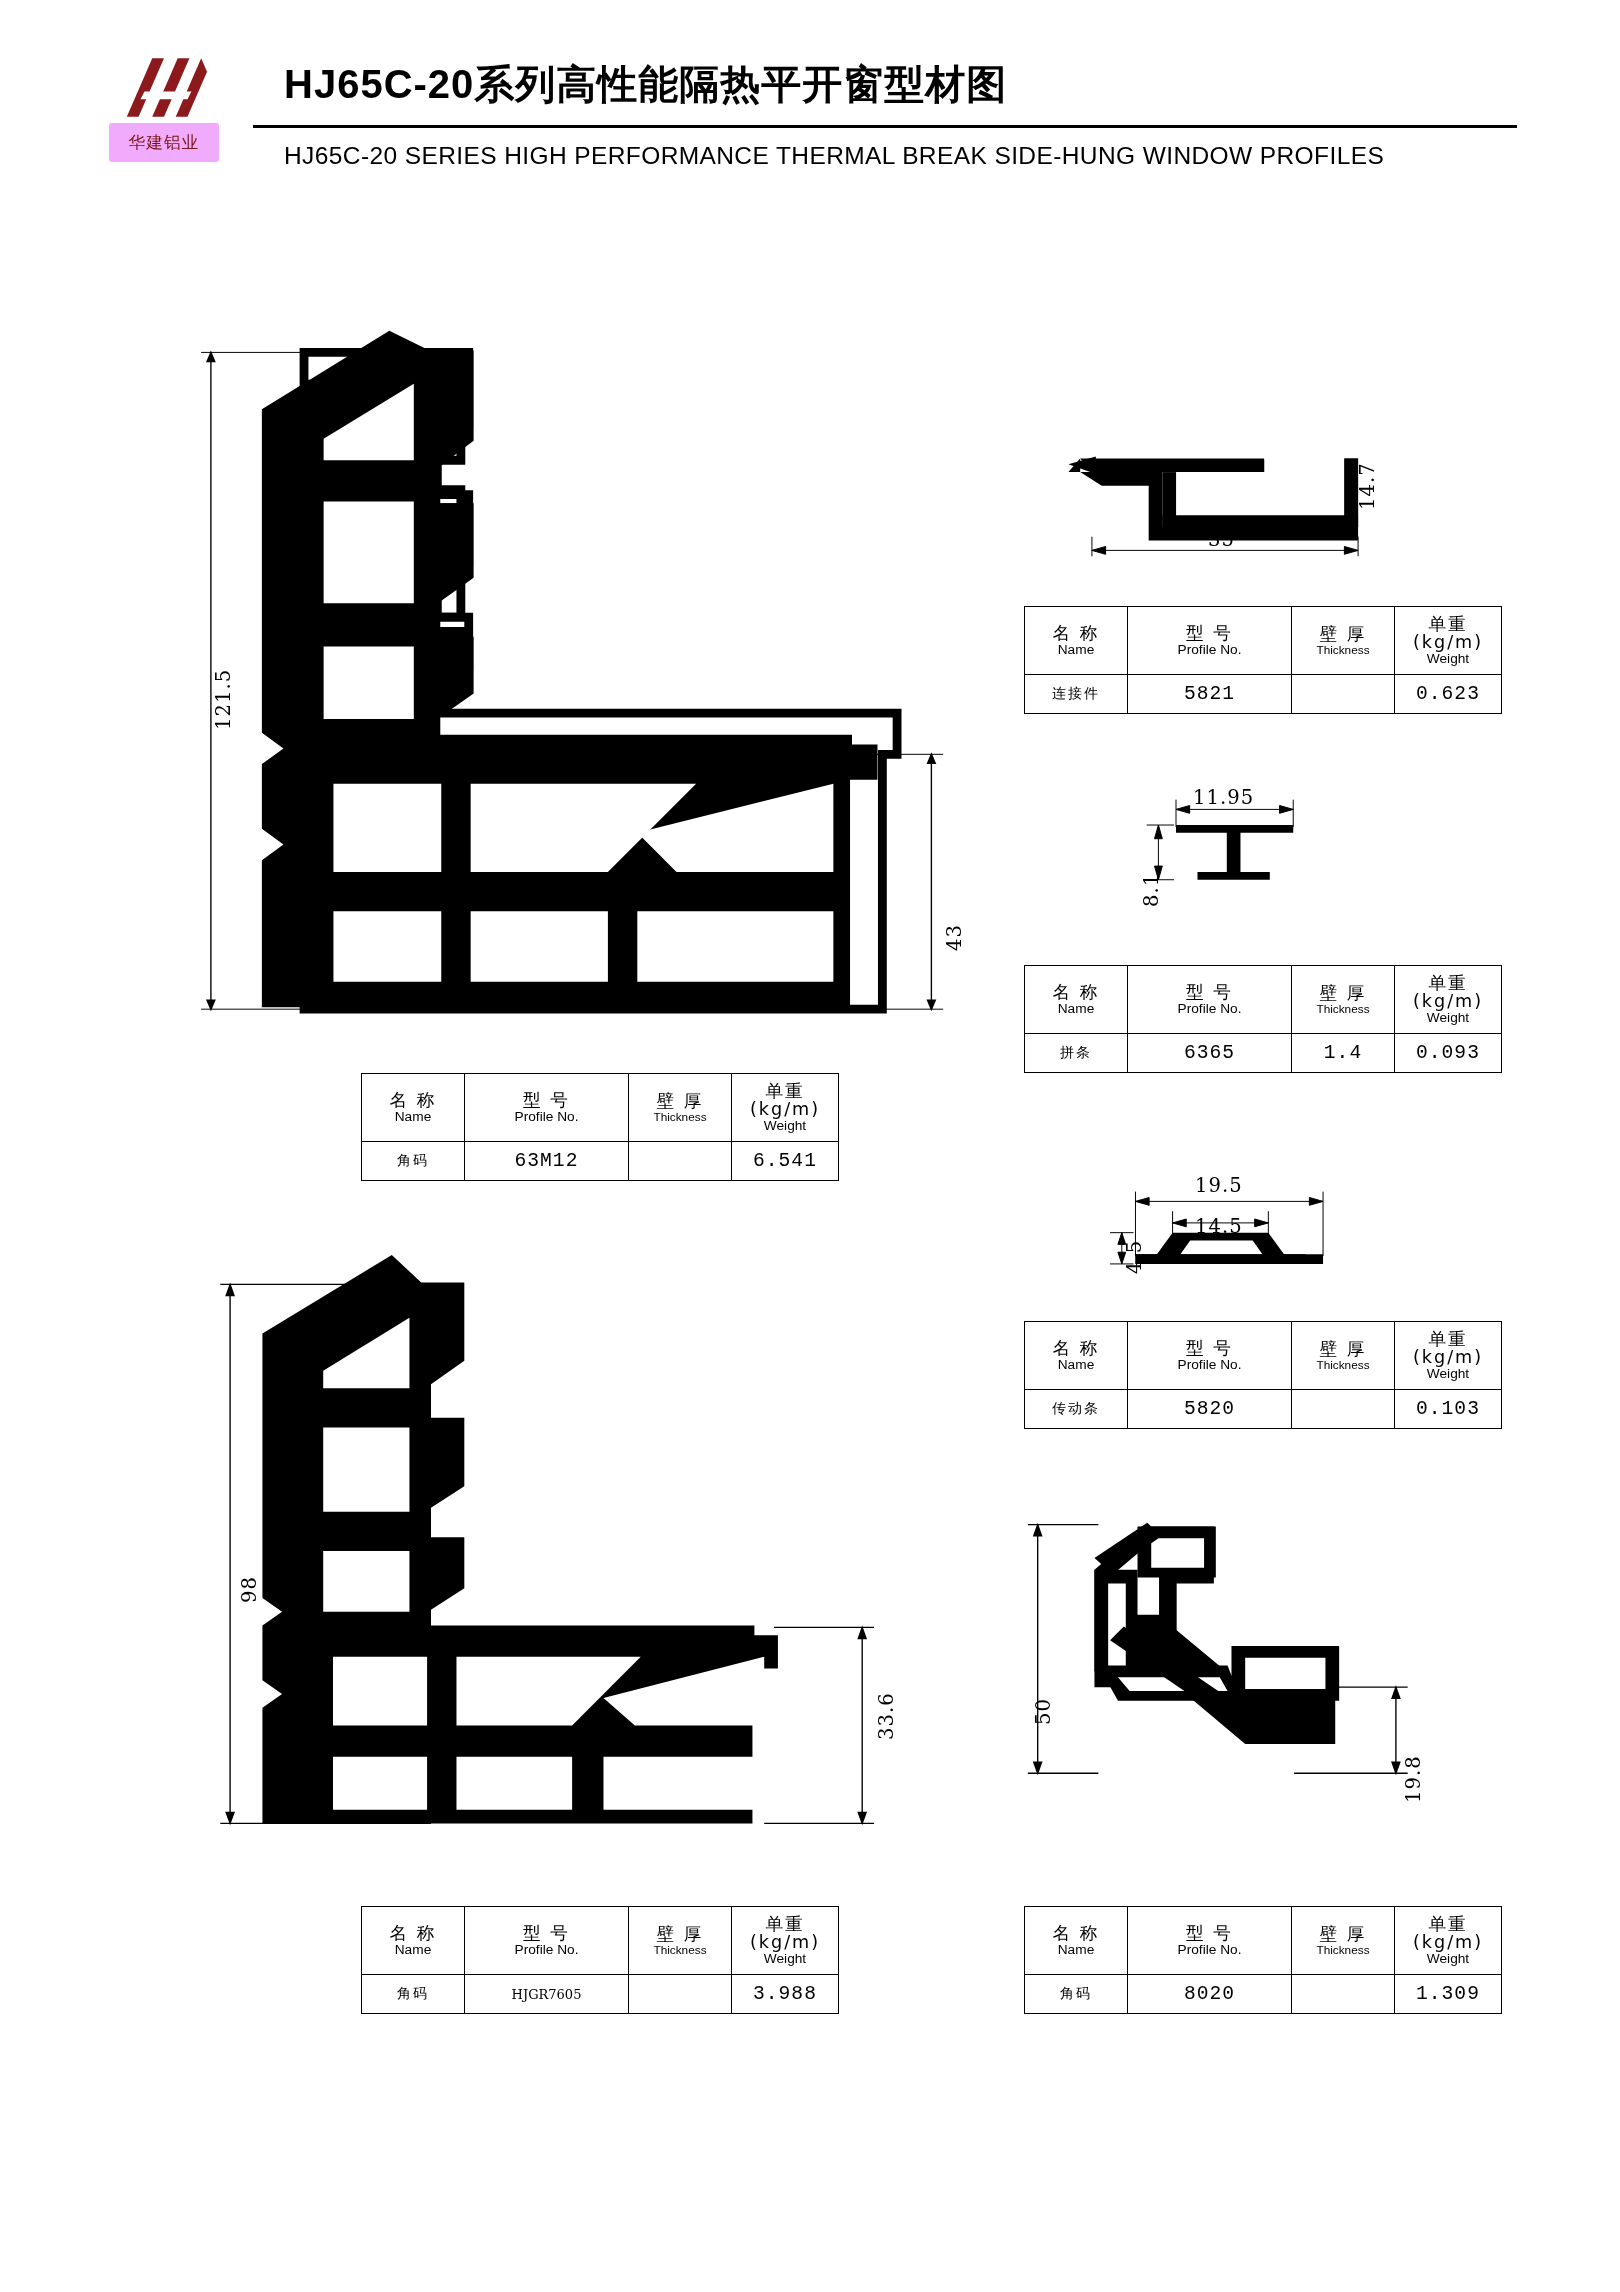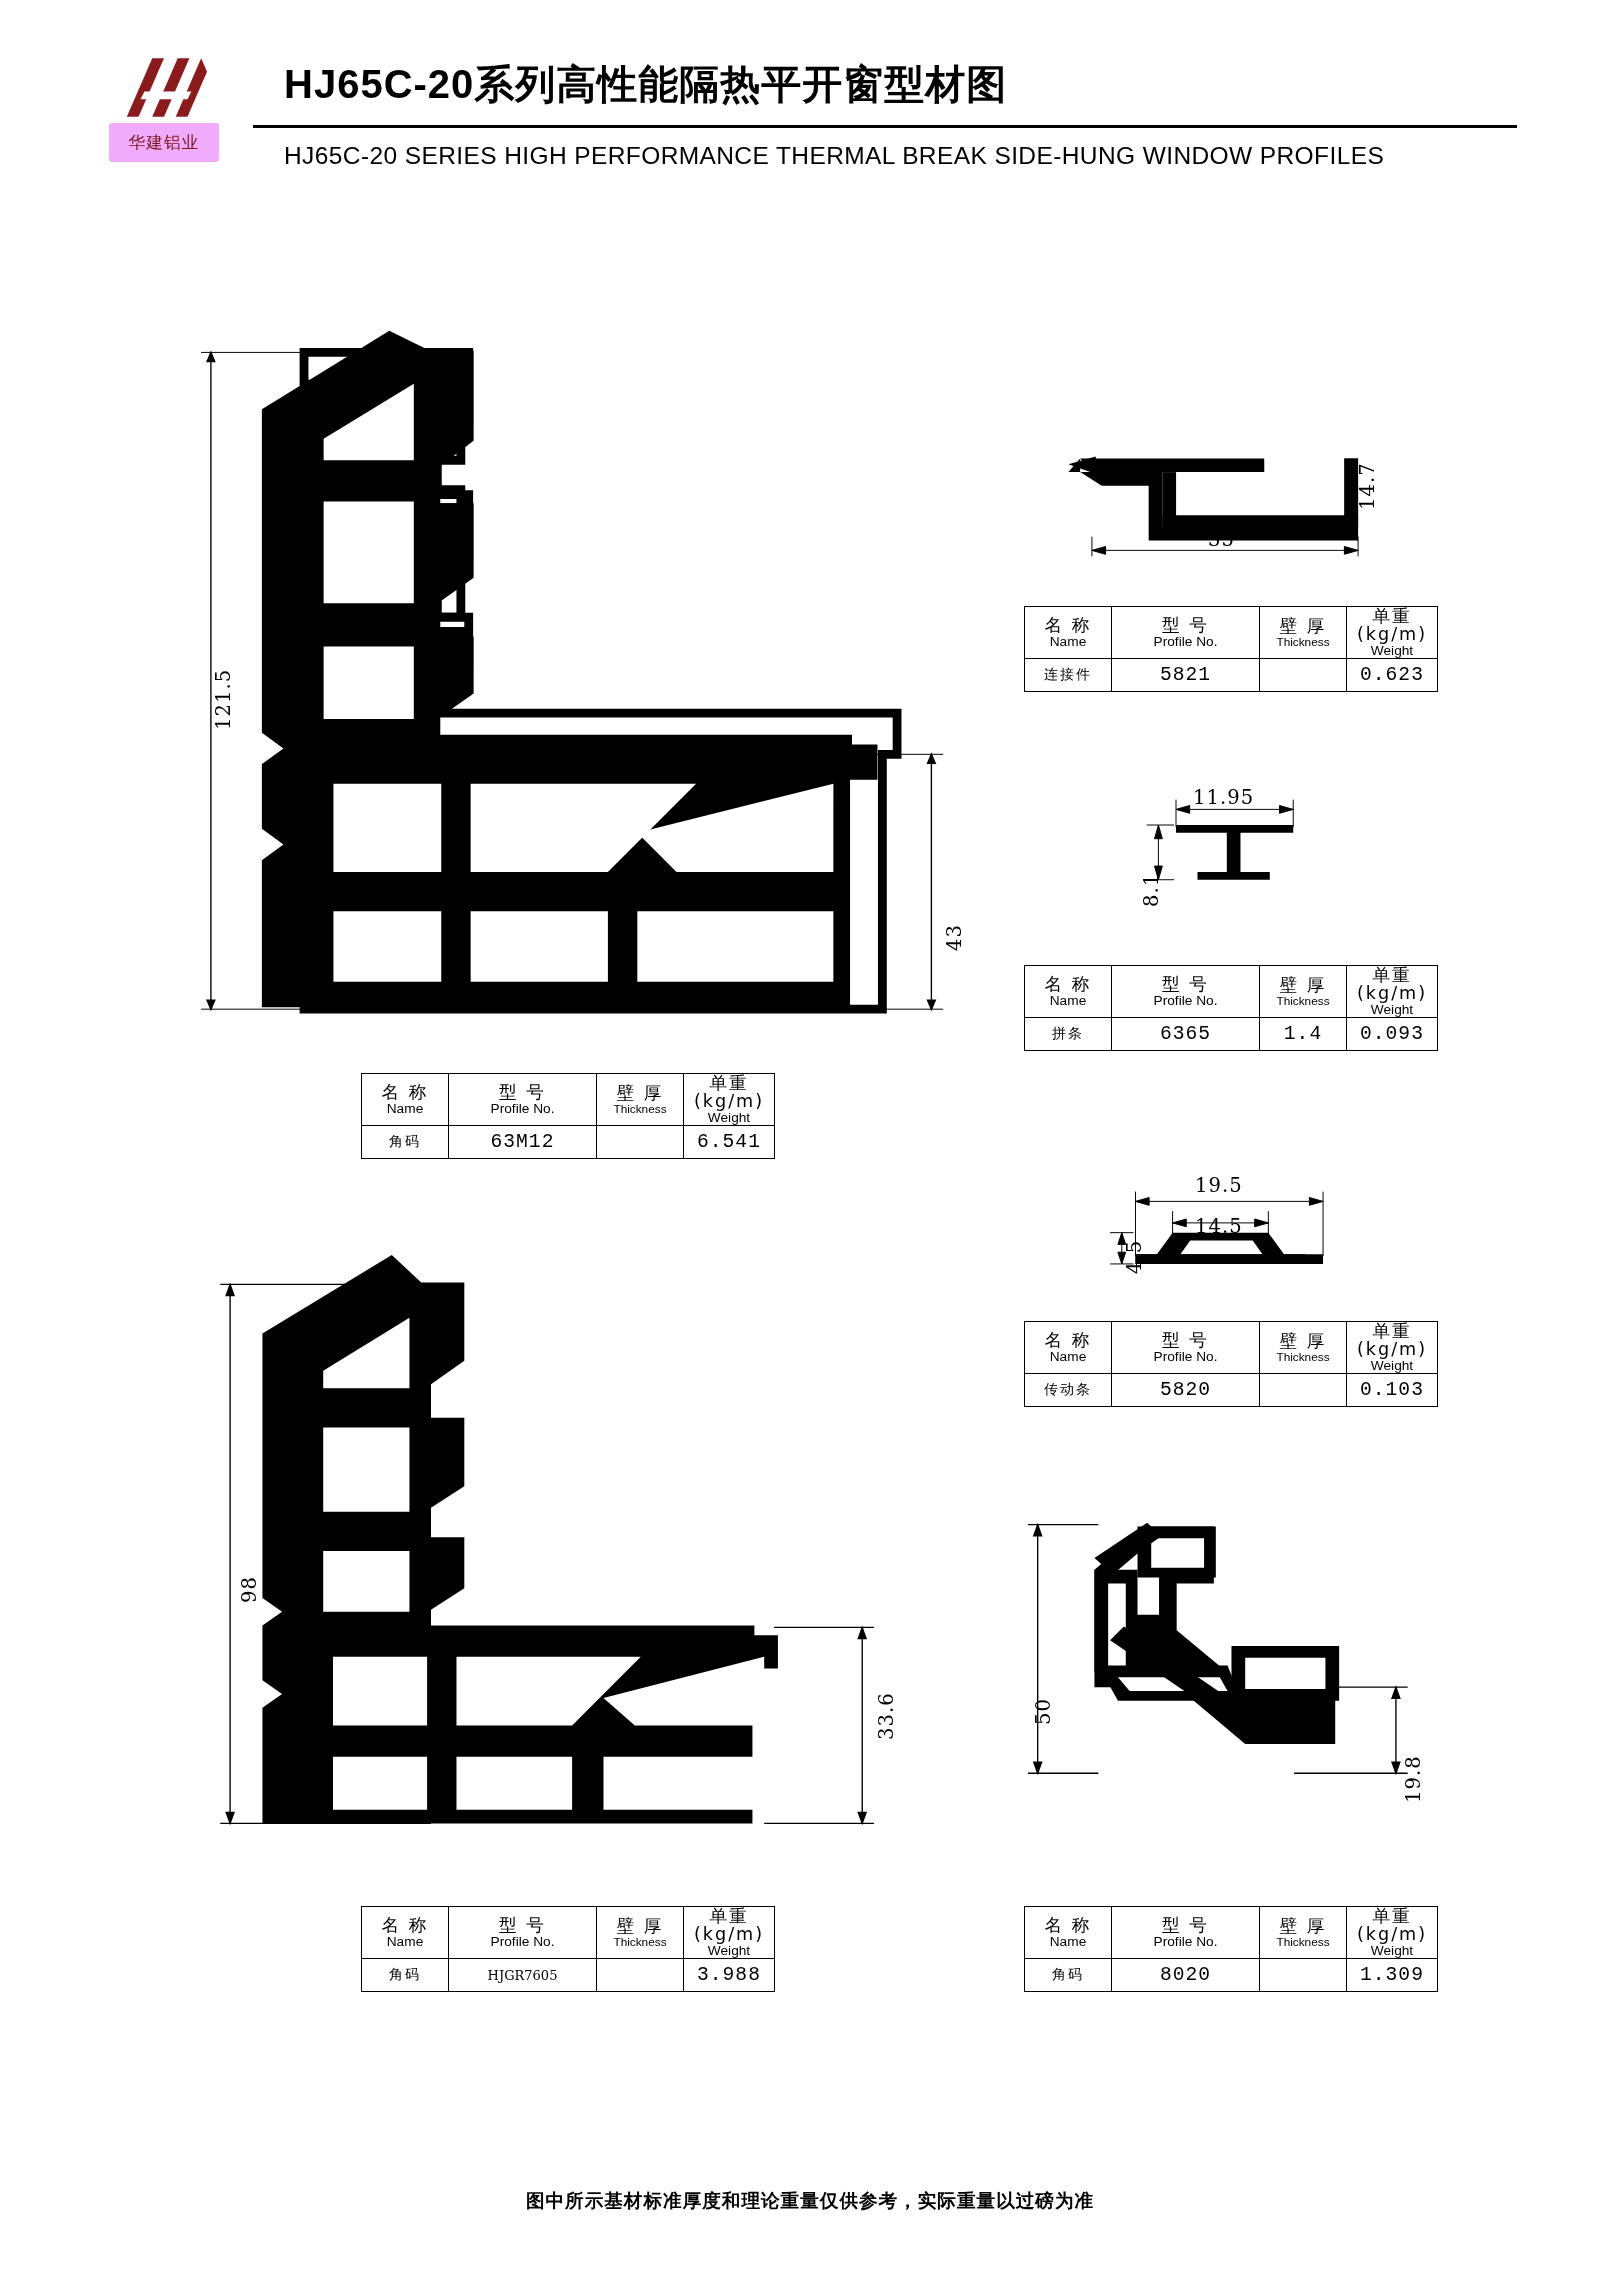--- a/index.html
+++ b/index.html
@@ -41,21 +41,21 @@
 
   
   .dimtext{position:absolute;font-family:"DejaVu Serif", serif;font-size:19.6px;letter-spacing:1px;}
   .vert{transform:rotate(-90deg);transform-origin:left top;white-space:nowrap;}
   svg{display:block;}
 
   
   .spec{position:absolute;border-collapse:collapse;background:#fff;}
   .spec td{
     border:1px solid #000;text-align:center;vertical-align:middle;
-    padding:0;
+    padding:8px;
   }
   .spec .hdr{height:45px;}
   .spec .row{height:33px;}
   .c1{width:86px;}
   .c2{width:147px;}
   .c3{width:86px;}
   .c4{width:90px;margin-left:40px;}
   .cn{font-family:"DejaVu Sans", sans-serif;font-size:17.6px;line-height:1.05;letter-spacing:2px;}
   .en{font-family:"Liberation Sans", sans-serif;font-size:13.7px;line-height:1.05;}
   .en-sm{font-family:"Liberation Sans", sans-serif;font-size:11.8px;line-height:1.05;}
@@ -455,16 +455,15 @@
     </tr>
     <tr class="row">
       <td class="val-cn">角码</td>
       <td class="val">8020</td>
       <td class="val"></td>
       <td class="val">1.309</td>
     </tr>
   </tbody>
     </table>
 
-  <div class="footer">图中所示基材标准厚度和理论重量仅供参考，实际重量以过磅为准</div>
 
 </div>
 
 
 </body></html>

